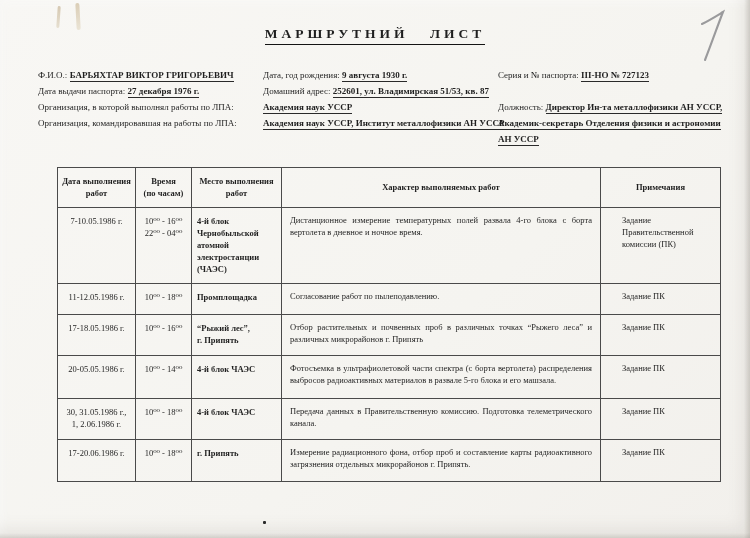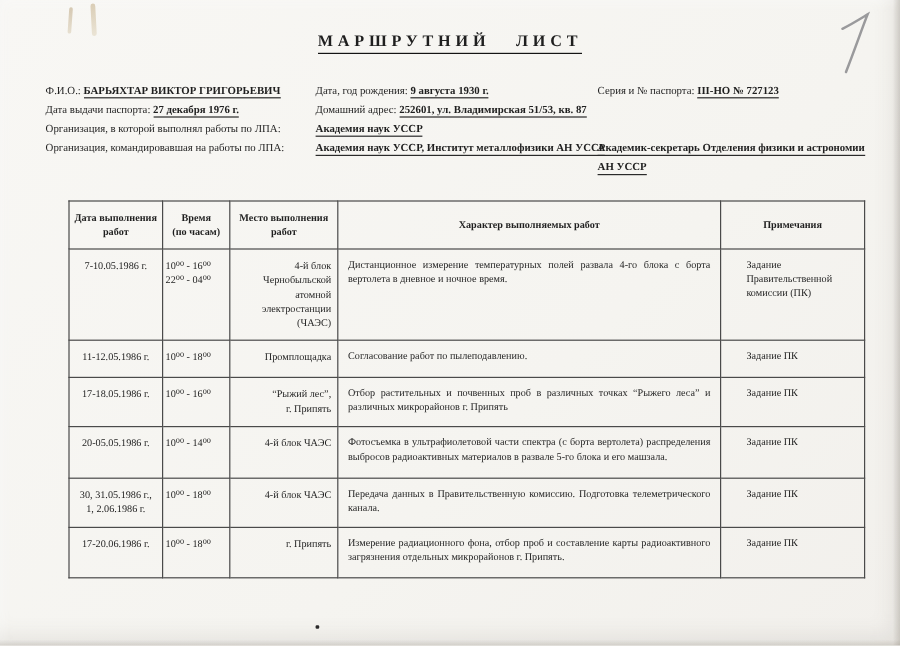--- a/index.html
+++ b/index.html
@@ -65,22 +65,22 @@
     border: 1px solid #4a4a4a;
     vertical-align: top;
     overflow: hidden;
   }
   table.worklog th {
     font-weight: bold; text-align: center;
     padding: 6px 3px; vertical-align: middle;
     white-space: pre-line;
   }
   td.c-date  { text-align: center; padding: 8px 3px; white-space: pre-line; }
-  td.c-time  { padding: 8px 2px; white-space: pre-line; }
-  td.c-place { text-align: right; padding: 8px 5px; white-space: pre-line; }
+  td.c-time  { text-align: center; padding: 8px 2px; white-space: pre-line; }
+  td.c-place { text-align: left; padding: 8px 5px; white-space: pre-line; font-weight: bold; }
   td.c-work  { text-align: justify; padding: 7px 8px; }
   td.c-note  { text-align: left;   padding: 7px 21px; }
 </style>
 </head>
 <body>
 
 <div class="page">
 
   <div class="stain stain-1"></div>
   <div class="stain stain-2"></div>
@@ -113,20 +113,24 @@
   <div class="hline" style="left:263px; top:87px;">
     <span class="lbl">Домашний адрес:</span>
     <span class="val">252601, ул. Владимирская 51/53, кв. 87</span>
   </div>
 
   <div class="hline" style="left:38px; top:103px;">
     <span class="lbl">Организация, в которой выполнял работы по ЛПА:</span>
   </div>
   <div class="hline" style="left:263px; top:103px;">
     <span class="val">Академия наук УССР</span>
+  </div>
+  <div class="hline" style="left:498px; top:103px;">
+    <span class="lbl">Должность:</span>
+    <span class="val">Директор Ин-та металлофизики АН УССР,</span>
   </div>
 
   <div class="hline" style="left:38px; top:119px;">
     <span class="lbl">Организация, командировавшая на работы по ЛПА:</span>
   </div>
   <div class="hline" style="left:263px; top:119px;">
     <span class="val">Академия наук УССР, Институт металлофизики АН УССР</span>
   </div>
   <div class="hline" style="left:498px; top:119px;">
     <span class="val">Академик-секретарь Отделения физики и астрономии</span>

